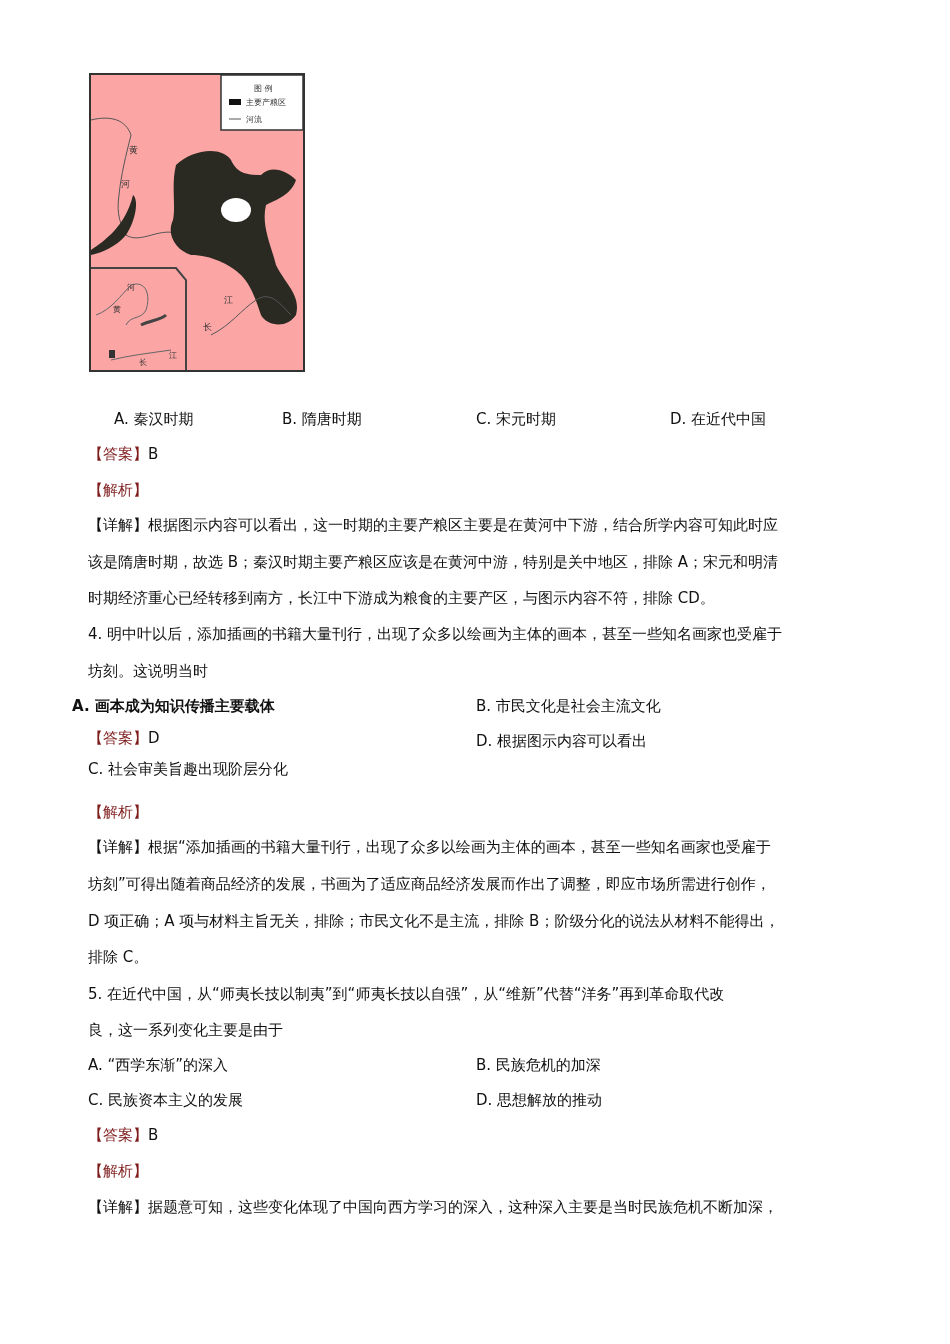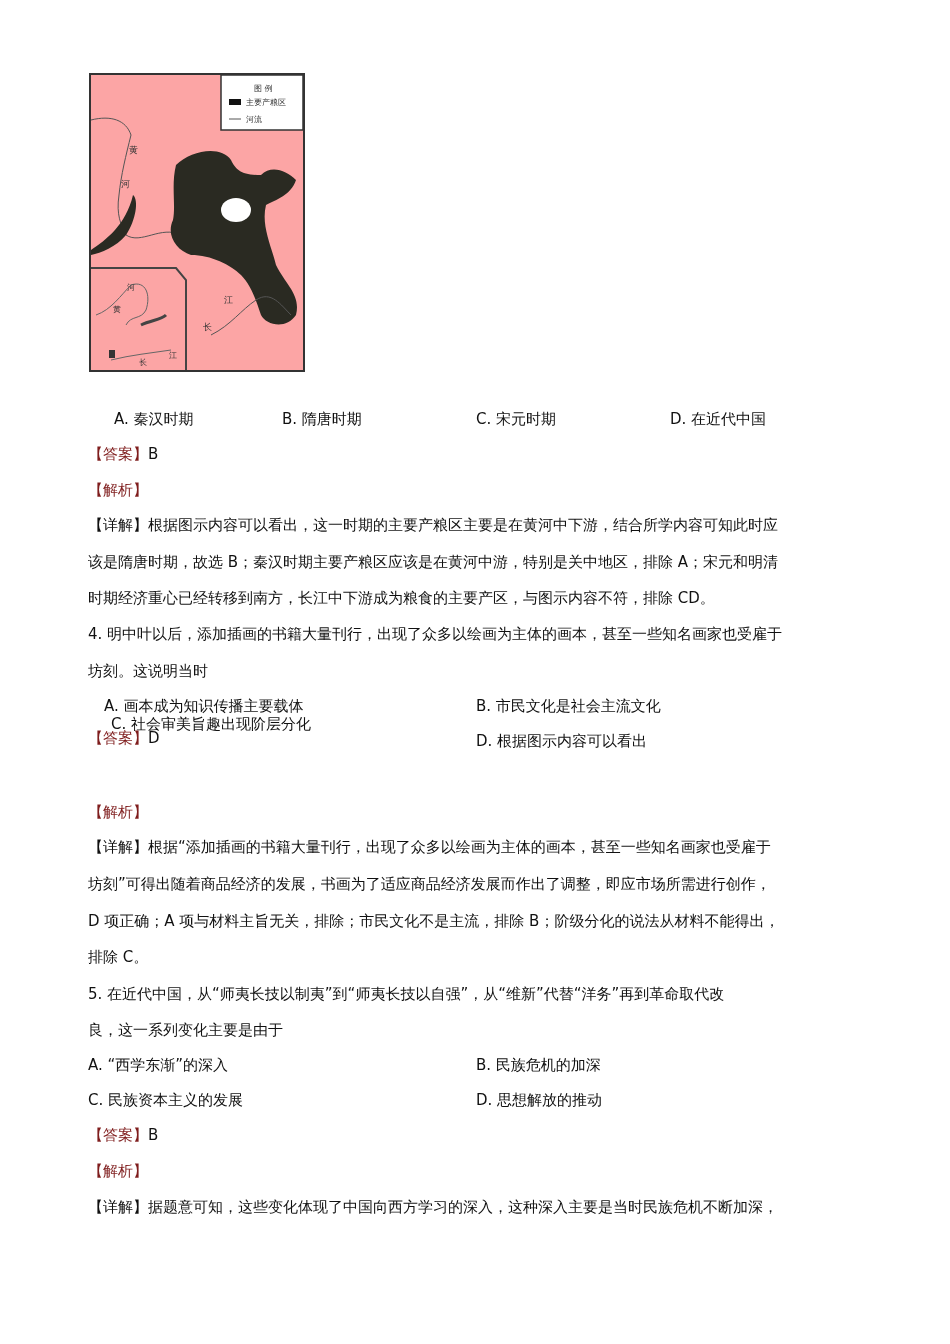--- a/index.html
+++ b/index.html
@@ -62,23 +62,23 @@
   <div class="opt" style="left:670px;top:409px;"><span>D.</span> <span>在近代中国</span></div>
 
   <div class="line" style="top:444px;"><span class="tag">【答案】</span><span>B</span></div>
   <div class="line tag" style="top:480px;">【解析】</div>
   <div class="line" style="top:515px;">【详解】根据图示内容可以看出，这一时期的主要产粮区主要是在黄河中下游，结合所学内容可知此时应</div>
   <div class="line" style="top:552px;">该是隋唐时期，故选 B；秦汉时期主要产粮区应该是在黄河中游，特别是关中地区，排除 A；宋元和明清</div>
   <div class="line" style="top:588px;">时期经济重心已经转移到南方，长江中下游成为粮食的主要产区，与图示内容不符，排除 CD。</div>
 
   <div class="line" style="top:624px;">4. 明中叶以后，添加插画的书籍大量刊行，出现了众多以绘画为主体的画本，甚至一些知名画家也受雇于</div>
   <div class="line" style="top:661px;">坊刻。这说明当时</div>
-  <div class="opt" style="left:104px;top:696px;"><span>A.</span> <span>画本成为知识传播主要载体</span></div>
+  <div class="opt" style="left:72px;top:696px;font-weight:bold;"><span>A.</span> <span>画本成为知识传播主要载体</span></div>
   <div class="opt" style="left:476px;top:696px;"><span>B.</span> <span>市民文化是社会主流文化</span></div>
-  <div class="opt" style="left:88px;top:714px;margin-left:23px;"><span>C.</span> <span>社会审美旨趣出现阶层分化</span></div>
+  <div class="opt" style="left:88px;top:759px;"><span>C.</span> <span>社会审美旨趣出现阶层分化</span></div>
   <div class="opt" style="left:476px;top:731px;"><span>D.</span> <span>根据图示内容可以看出</span></div>
   <div class="line" style="top:728px;text-align:center;"><span class="tag">【答案】</span><span>D</span></div>
   <div class="line tag" style="top:802px;">【解析】</div>
   <div class="line" style="top:837px;">【详解】根据“添加插画的书籍大量刊行，出现了众多以绘画为主体的画本，甚至一些知名画家也受雇于</div>
   <div class="line" style="top:911px;">D 项正确；A 项与材料主旨无关，排除；市民文化不是主流，排除 B；阶级分化的说法从材料不能得出，</div>
   <div class="line" style="top:874px;">坊刻”可得出随着商品经济的发展，书画为了适应商品经济发展而作出了调整，即应市场所需进行创作，</div>
   <div class="line" style="top:947px;">排除 C。</div>
 
   <div class="line" style="top:984px;">5. 在近代中国，从“师夷长技以制夷”到“师夷长技以自强”，从“维新”代替“洋务”再到革命取代改</div>
   <div class="line" style="top:1020px;">良，这一系列变化主要是由于</div>

